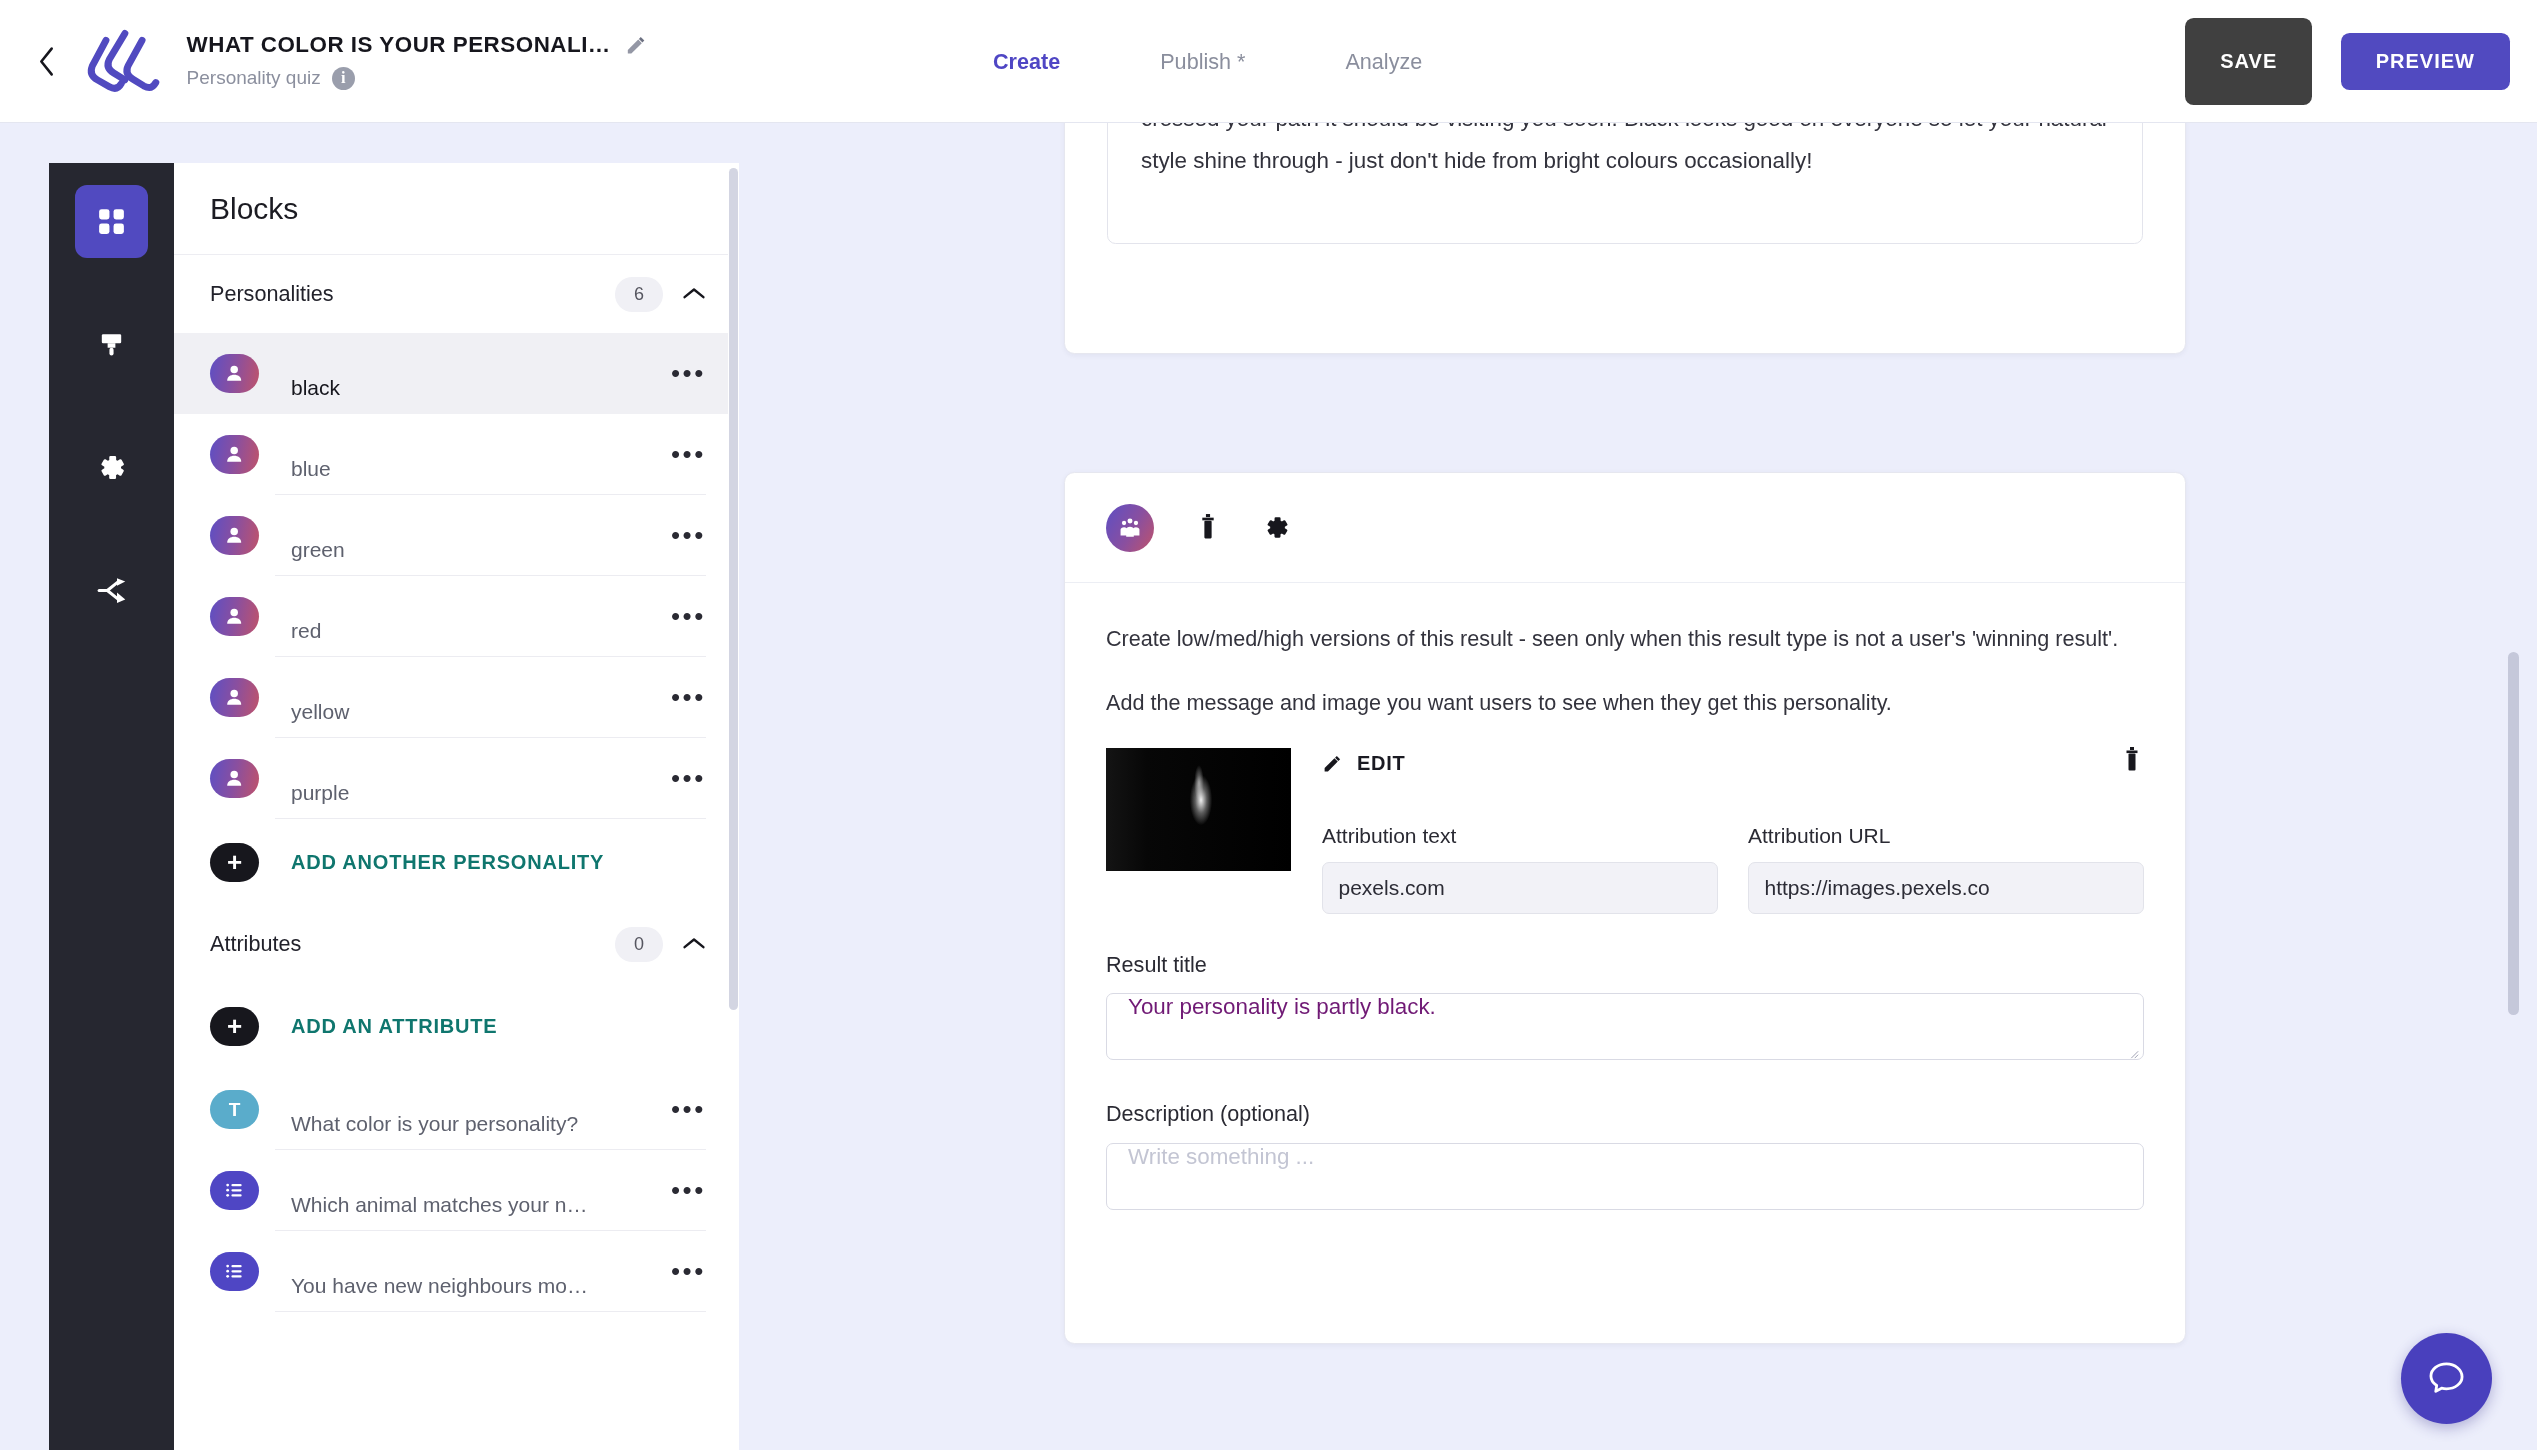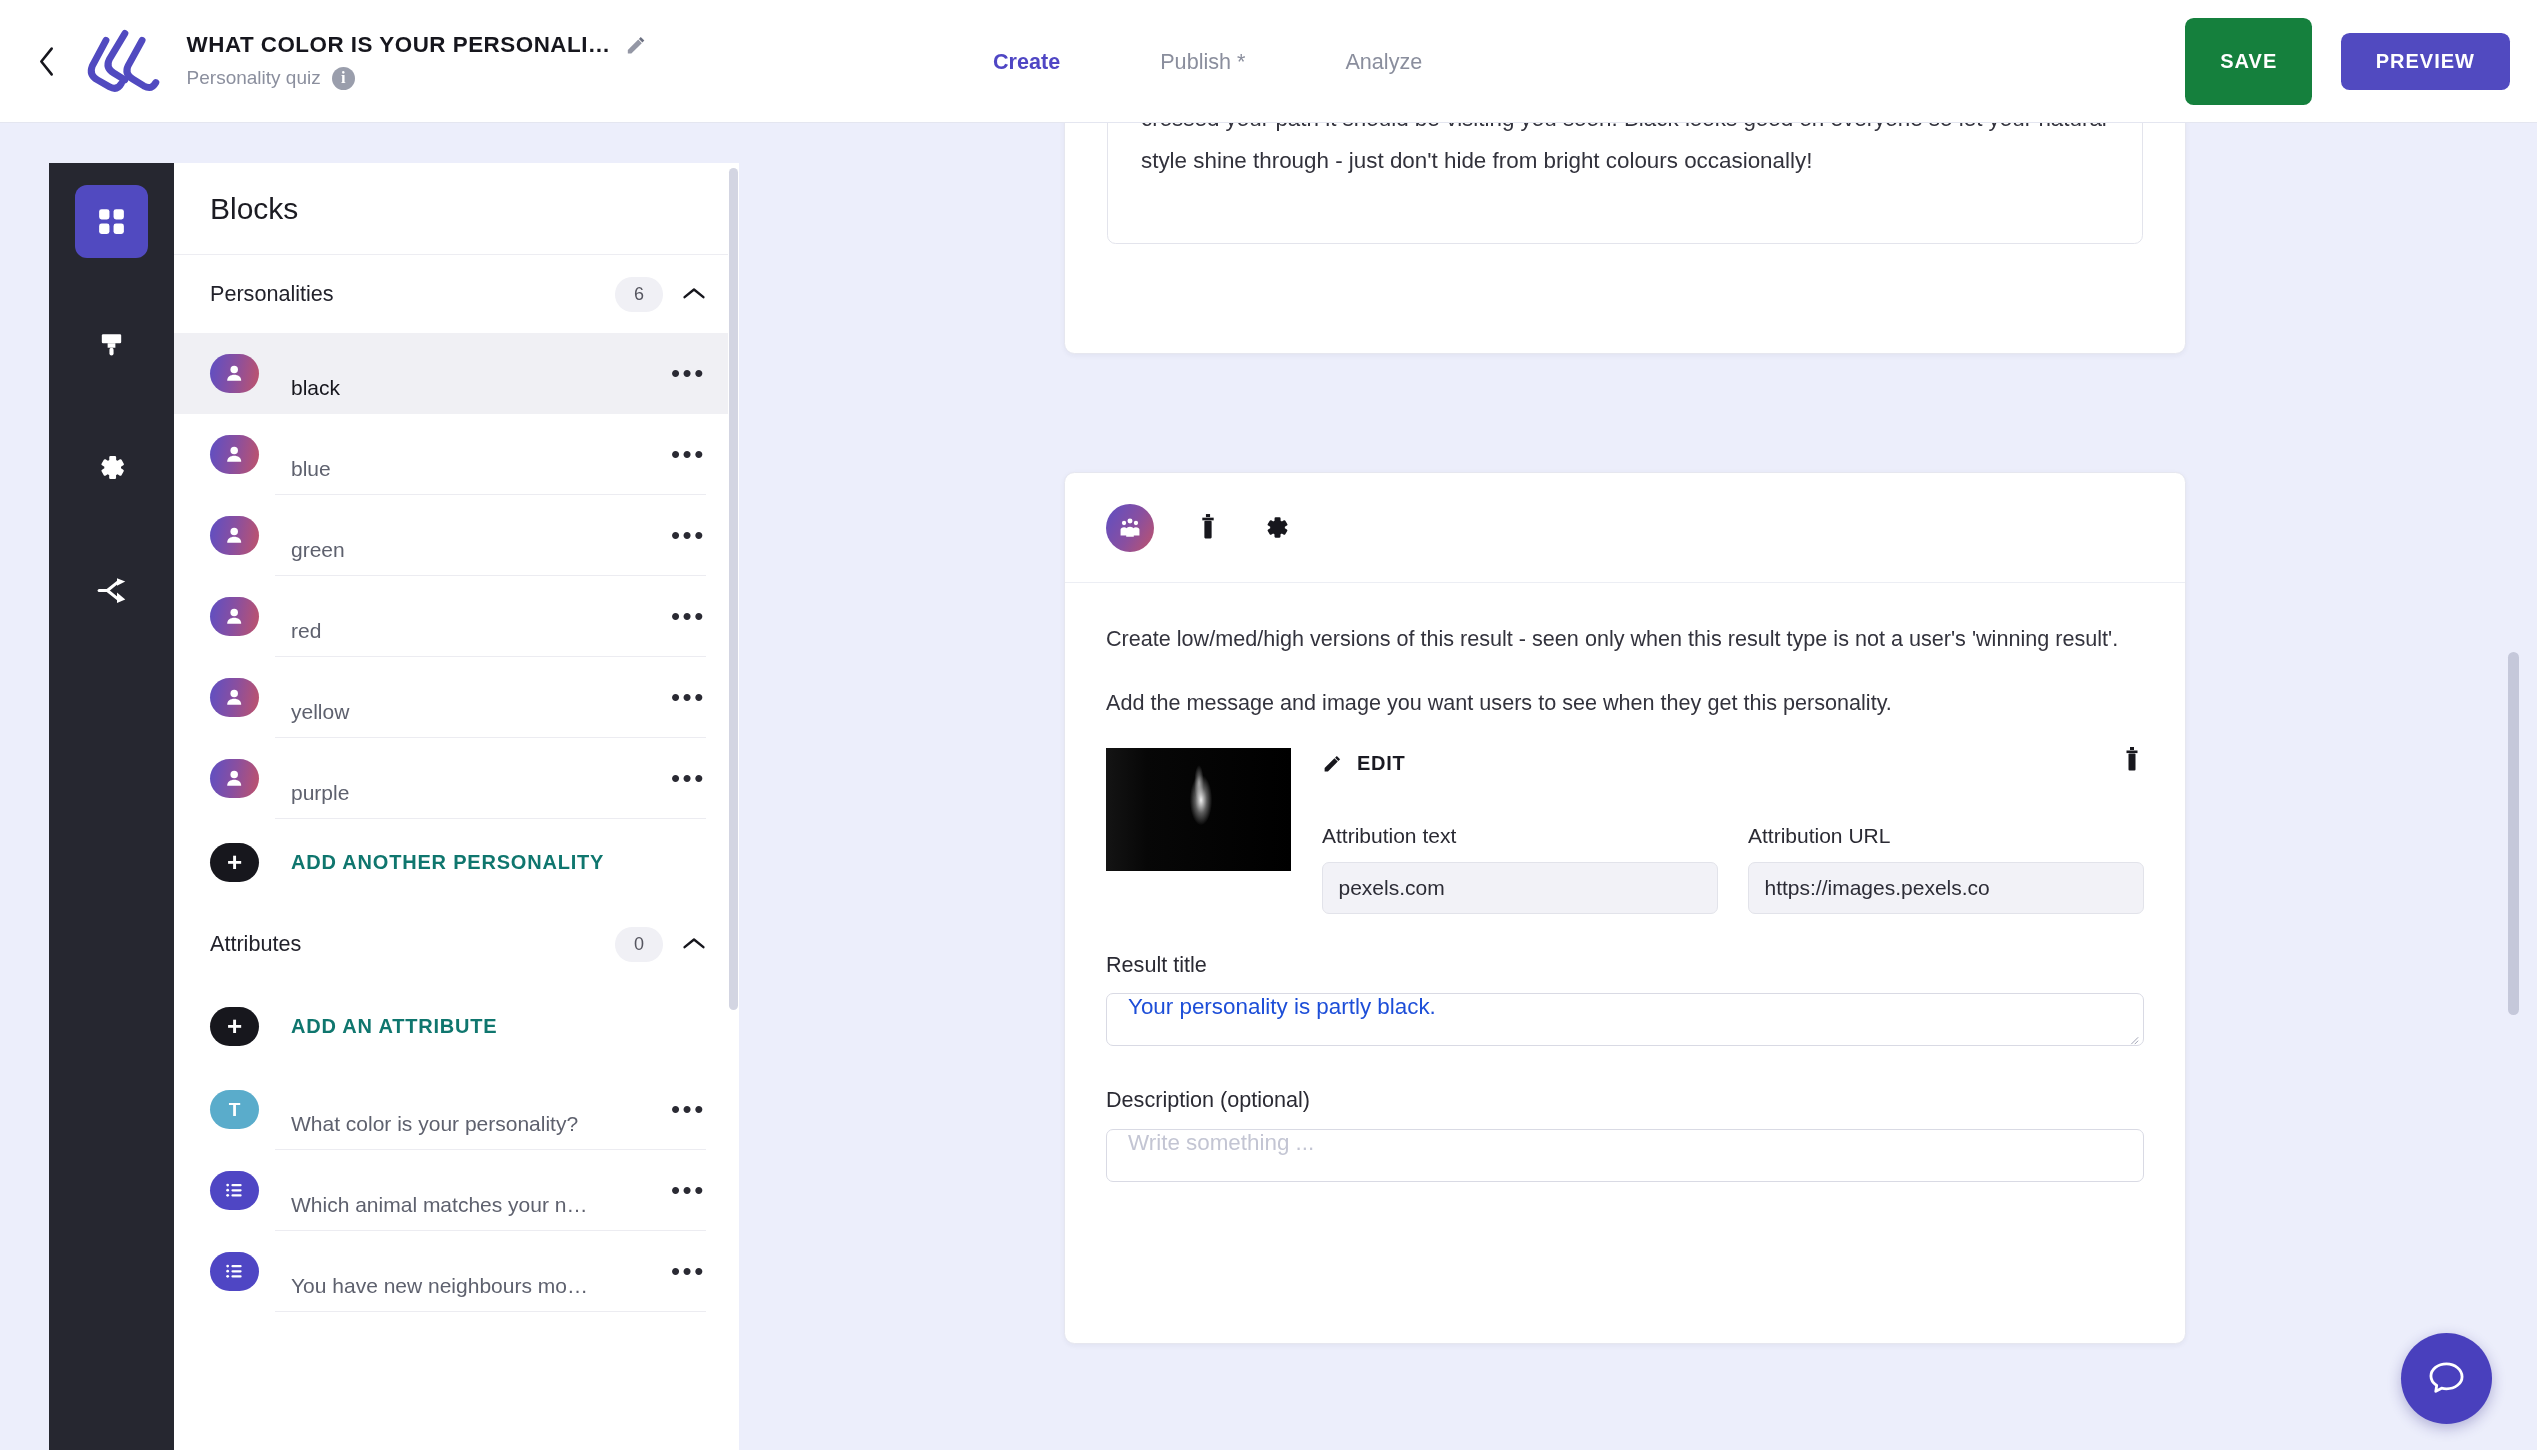--- a/index.html
+++ b/index.html
@@ -53,21 +53,21 @@
 
   .topbar-actions {
     position: absolute; right: 28px; top: 0; height: 123px;
     display: flex; align-items: center; gap: 28.5px;
   }
   .btn {
     border: none; border-radius: 8.6px;
     font-size: 20px; font-weight: bold; letter-spacing: 1px;
     color: #fff; cursor: pointer; font-family: "Liberation Sans", sans-serif;
   }
-  .btn-save { background: #15803d; padding: 32px 35px; }
+  .btn-save { background: #404040; padding: 32px 35px; }
   .btn-preview { background: #514ac0; padding: 17.3px 35px; }
 
   
   .rail {
     position: absolute; left: 49px; top: 163px;
     width: 125px; height: 1287px;
     background: #262730;
     z-index: 10;
   }
   .rail-icon {
@@ -223,23 +223,23 @@
   .field-label { font-size: 21px; color: #2a2a33; }
   .field-input {
     margin-top: 14px; width: 100%; height: 52px;
     background: #f2f2f7; border: 0.9px solid #e2e3ea; border-radius: 7px;
     font-size: 21px; color: #2c2c36; padding: 0 15.5px;
     font-family: "Liberation Sans", sans-serif;
   }
 
   .block-label { font-size: 21.6px; color: #2a2a33; margin-top: 38px; }
   .block-input {
-    margin-top: 15.5px; width: 100%; height: 53px;
+    margin-top: 15.5px; width: 100%; height: 67px;
     background: #ffffff; border: 0.9px solid #d9dae4; border-radius: 7px;
-    font-size: 22.4px; color: #1d4ed8; padding: 0 21px;
+    font-size: 22.4px; color: #701a75; padding: 0 21px;
     font-family: "Liberation Sans", sans-serif;
     resize: none;
   }
   .block-input::placeholder { color: #c3c5d3; }
   .resize-grip {
     position: absolute; right: 5.2px; bottom: 4.3px;
     width: 12px; height: 12px; pointer-events: none;
   }
   .field-wrap { position: relative; }
 

